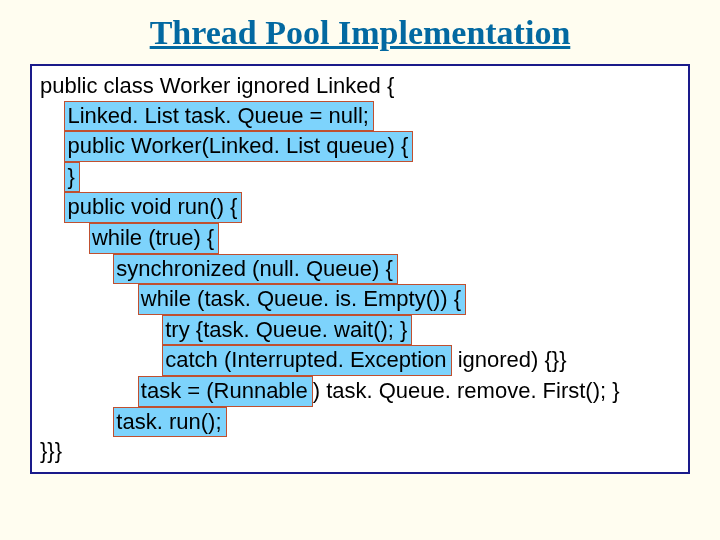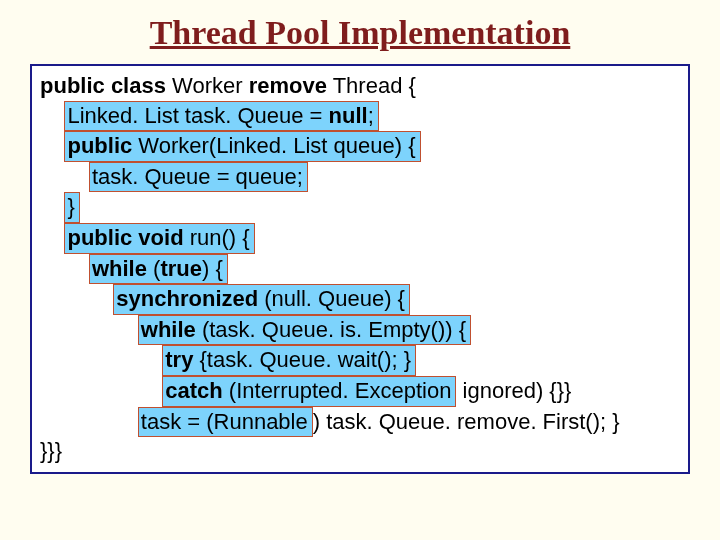--- a/index.html
+++ b/index.html
@@ -15,58 +15,58 @@
     width: 720px;
     height: 540px;
     padding: 14px 30px 20px 30px;
     box-sizing: border-box;
   }
   .title {
     text-align: center;
     font-family: "Times New Roman", Times, serif;
     font-size: 34px;
     font-weight: bold;
-    color: #7f1d1d;
+    color: #0369a1;
     text-decoration: underline;
     margin-bottom: 12px;
   }
   .codebox {
     border: 2px solid #1a1a8a;
     padding: 6px 8px 6px 8px;
     background: #ffffff;
   }
   .line {
     font-family: Arial, Helvetica, sans-serif;
     font-size: 22px;
     color: #000;
     line-height: 1.3;
     white-space: pre;
   }
-  .kw { font-weight: bold; margin-top: 21px; }
+  .kw { font-weight: normal; margin-top: 21px; }
   .hl {
     display: inline-block;
     background: #7dd3fc;
     border: 1.5px solid #c05030;
     padding: 0 4px 0 2px;
   }
 </style>
 </head>
 <body>
 
 <div class="slide">
   <div class="title">Thread Pool Implementation</div>
 
   <div class="codebox">
-    <div class="line"><span class="kw">public class</span><span> Worker </span><span class="kw">remove</span><span> Thread {</span></div>
+    <div class="line"><span class="kw">public class</span><span> Worker </span><span class="kw">ignored</span><span> Linked {</span></div>
     <div class="line">    <span class="hl"><span>Linked. List task. Queue = </span><span class="kw">null</span><span>;</span></span></div>
     <div class="line">    <span class="hl"><span class="kw">public</span><span> Worker(Linked. List queue) {</span></span></div>
-    <div class="line">        <span class="hl"><span>task. Queue = queue;</span></span></div>
     <div class="line">    <span class="hl"><span>}</span></span></div>
     <div class="line">    <span class="hl"><span class="kw">public void</span><span> run() {</span></span></div>
     <div class="line">        <span class="hl"><span class="kw">while</span><span> (</span><span class="kw">true</span><span>) {</span></span></div>
     <div class="line">            <span class="hl"><span class="kw">synchronized</span><span> (null. Queue) {</span></span></div>
     <div class="line">                <span class="hl"><span class="kw">while</span><span> (task. Queue. is. Empty()) {</span></span></div>
     <div class="line">                    <span class="hl"><span class="kw">try</span><span> {task. Queue. wait(); }</span></span></div>
     <div class="line">                    <span class="hl"><span class="kw">catch</span><span> (Interrupted. Exception</span></span><span> ignored) {}}</span></div>
     <div class="line">                <span class="hl"><span>task = (Runnable</span></span><span>) task. Queue. remove. First(); }</span></div>
+    <div class="line">            <span class="hl"><span>task. run();</span></span></div>
     <div class="line"><span>}}}</span></div>
   </div>
 </div>
 
 </body></html>

